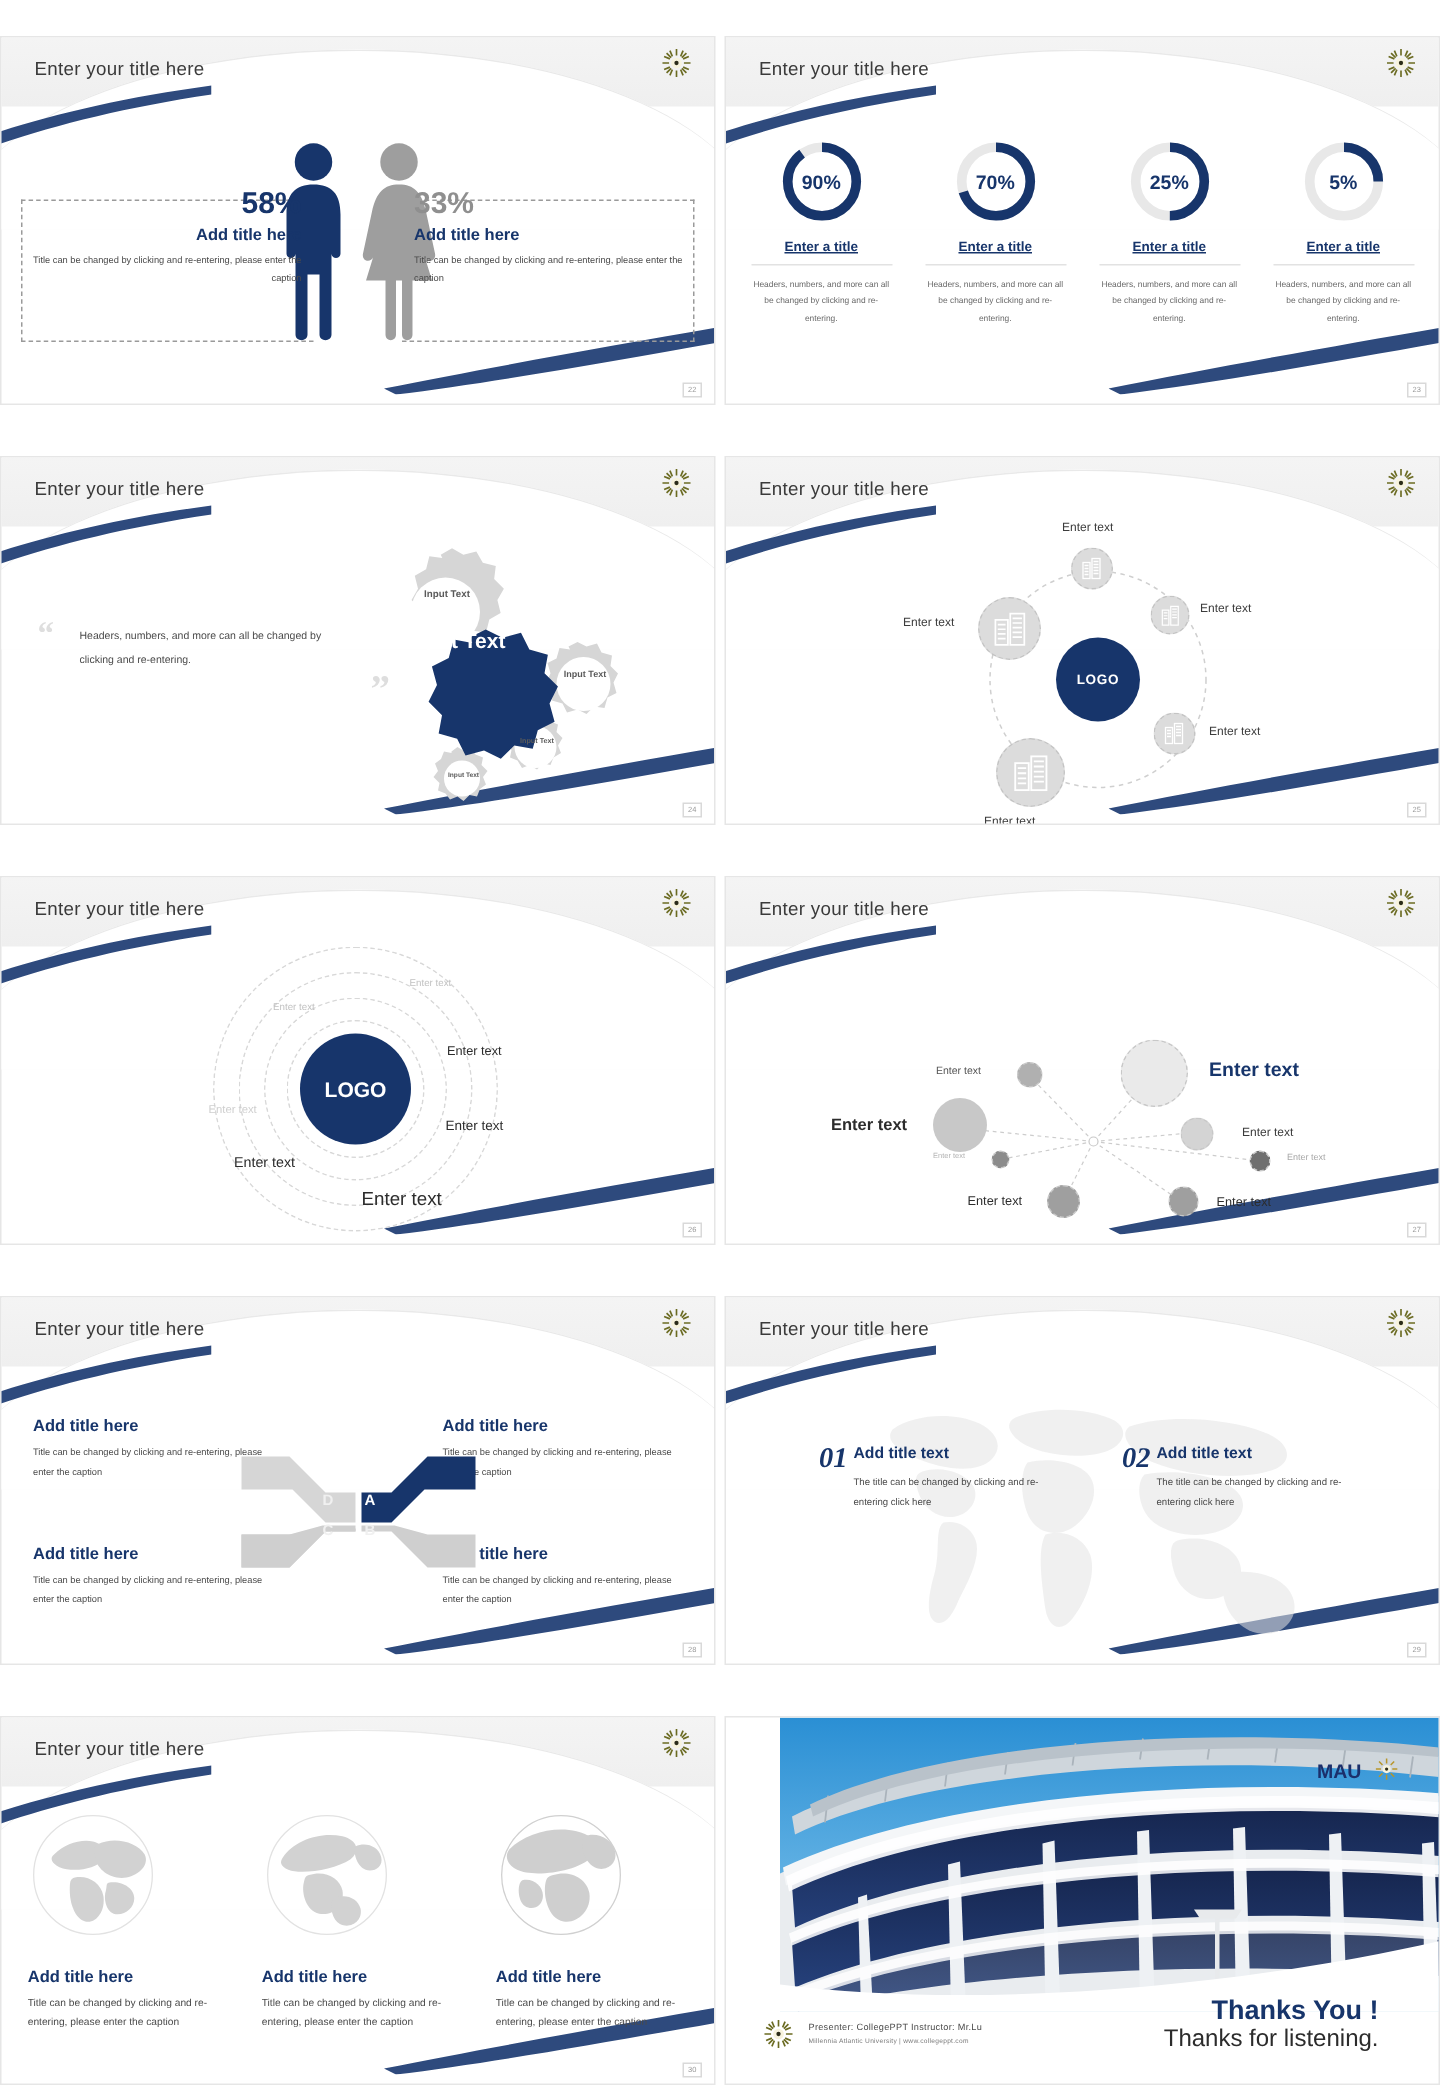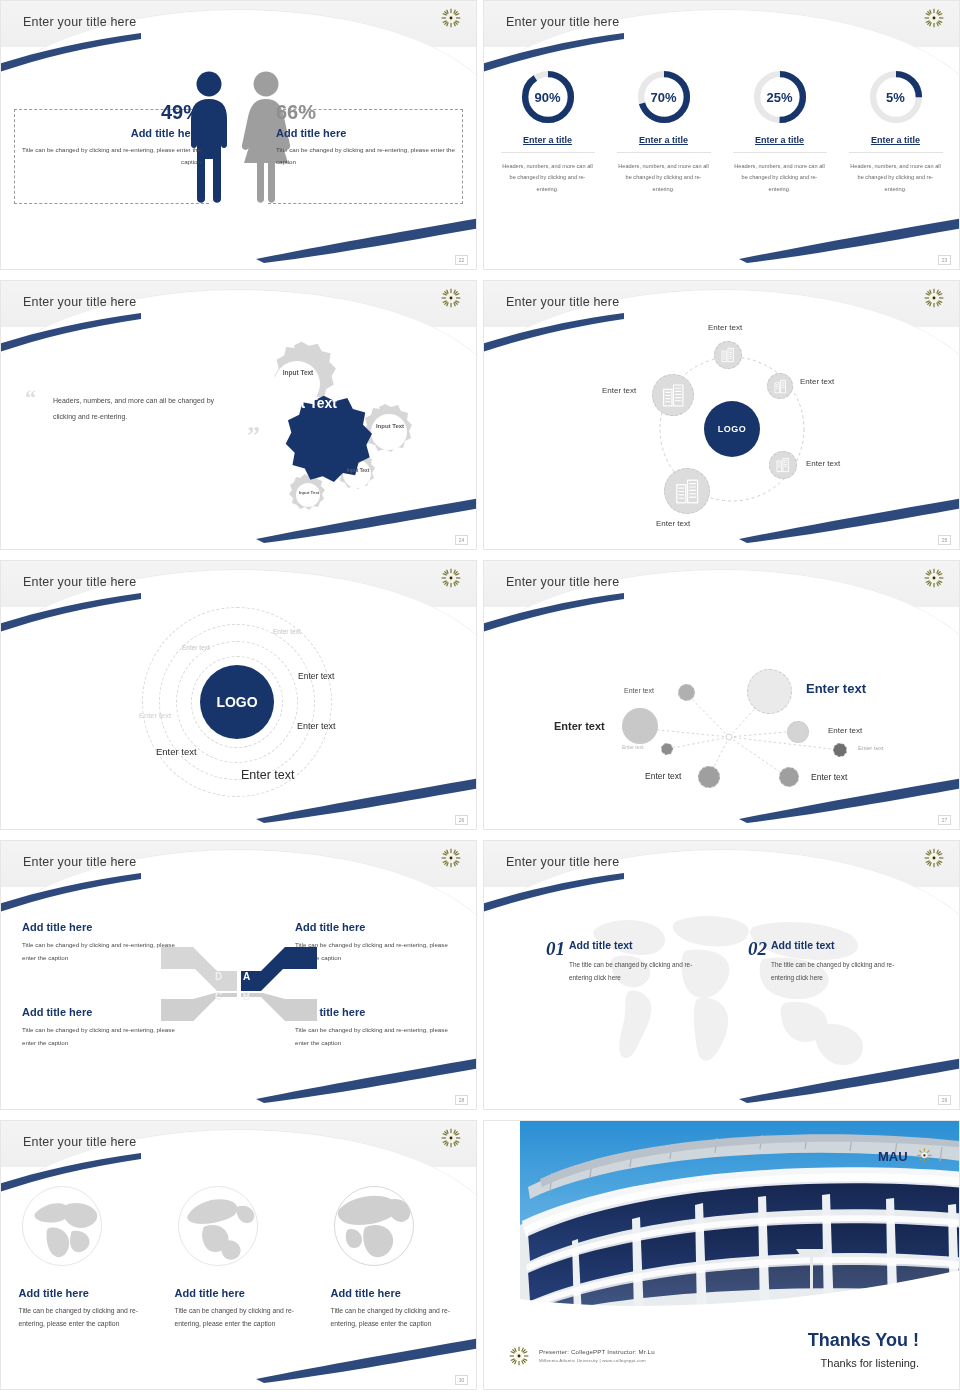--- a/index.html
+++ b/index.html
@@ -15,20 +15,21 @@
     grid-template-rows: repeat(5, 270px);
     column-gap: 6px;
     row-gap: 10px;
     padding: 0 0 0 0;
   }
   .slide {
     position: relative;
     background: #ffffff;
     overflow: hidden;
     border: 1px solid #e6e6e6;
+    margin-top: 24px;
   }
   
   .hdr {
     position: absolute; left:0; top:0; width:100%; height:46px;
     background: linear-gradient(#f4f4f4,#efefef);
     z-index: 1;
   }
   .hdr-title {
     position: absolute; left: 22px; top: 14px;
     font-size: 12.5px; color: #3a3a3a; letter-spacing: .2px;
@@ -153,21 +154,21 @@
   
   .s10 { position:relative; background:#ffffff; overflow:hidden; }
   .s10-photo { position:absolute; left:0; top:0; width:100%; height:196px; overflow:hidden;padding-left:36px; }
   .s10-foot { position:absolute; left:0; bottom:0; width:100%; height:78px; }
   .s10-presenter { position:absolute; left:55px; bottom:26px; font-size:6.1px;
                    color:#4a4a4a; letter-spacing:.2px; }
   .s10-sub { font-size:4.4px; color:#7a7a7a; margin-top:3px; }
   .s10-sun { position:absolute; left:24px; bottom:22px; width:22px; height:22px; }
   .s10-thanks { position:absolute; right:40px; bottom:38px; font-size:18px;
                 font-weight:bold; color:#17356b; }
-  .s10-thanks2 { position:absolute; right:40px; bottom:20px; font-size:11px;
+  .s10-thanks2 { position:absolute; right:40px; bottom:20px; font-size:16px;
                  color:#2c2c2c; }
 </style>
 </head>
 <body>
 
 <div class="grid">
 
   <div class="slide">
     <div class="hdr"></div>
     <div class="arc"></div>
@@ -210,26 +211,26 @@
         <svg width="46" height="140" viewBox="0 0 46 140">
           <circle cx="23" cy="17" r="12.5" fill="#17356b"></circle>
           <path d="M23 32 C11 32 5 38 5 52 L5 78 C5 82 11 82 11 78 L11 56 L11 84 L11 132 C11 137 19 137 19 132 L19 92 L27 92 L27 132 C27 137 35 137 35 132 L35 84 L35 56 L35 78 C35 82 41 82 41 78 L41 52 C41 38 35 32 23 32 Z" fill="#17356b"></path>
         </svg>
         <svg width="52" height="140" viewBox="0 0 52 140">
           <circle cx="26" cy="17" r="12.5" fill="#9e9e9e"></circle>
           <path d="M26 32 C16 32 11 37 8 50 L2 78 C1 83 7 85 9 80 L15 60 L4 96 L17 96 L17 132 C17 137 24 137 24 132 L24 96 L28 96 L28 132 C28 137 35 137 35 132 L35 96 L48 96 L37 60 L43 80 C45 85 51 83 50 78 L44 50 C41 37 36 32 26 32 Z" fill="#9e9e9e"></path>
         </svg>
       </div>
       <div class="s1-col left">
-        <div class="s1-pct">49%</div>
+        <div class="s1-pct">58%</div>
         <div class="s1-h">Add title here</div>
         <div class="s1-p">Title can be changed by clicking and re-entering, please enter the caption</div>
       </div>
       <div class="s1-col right">
-        <div class="s1-pct grey">66%</div>
+        <div class="s1-pct grey">33%</div>
         <div class="s1-h">Add title here</div>
         <div class="s1-p">Title can be changed by clicking and re-entering, please enter the caption</div>
       </div>
     </div>
     <div class="pagenum">22</div>
   </div>
 
   <div class="slide">
     <div class="hdr"></div>
     <div class="arc"></div>

